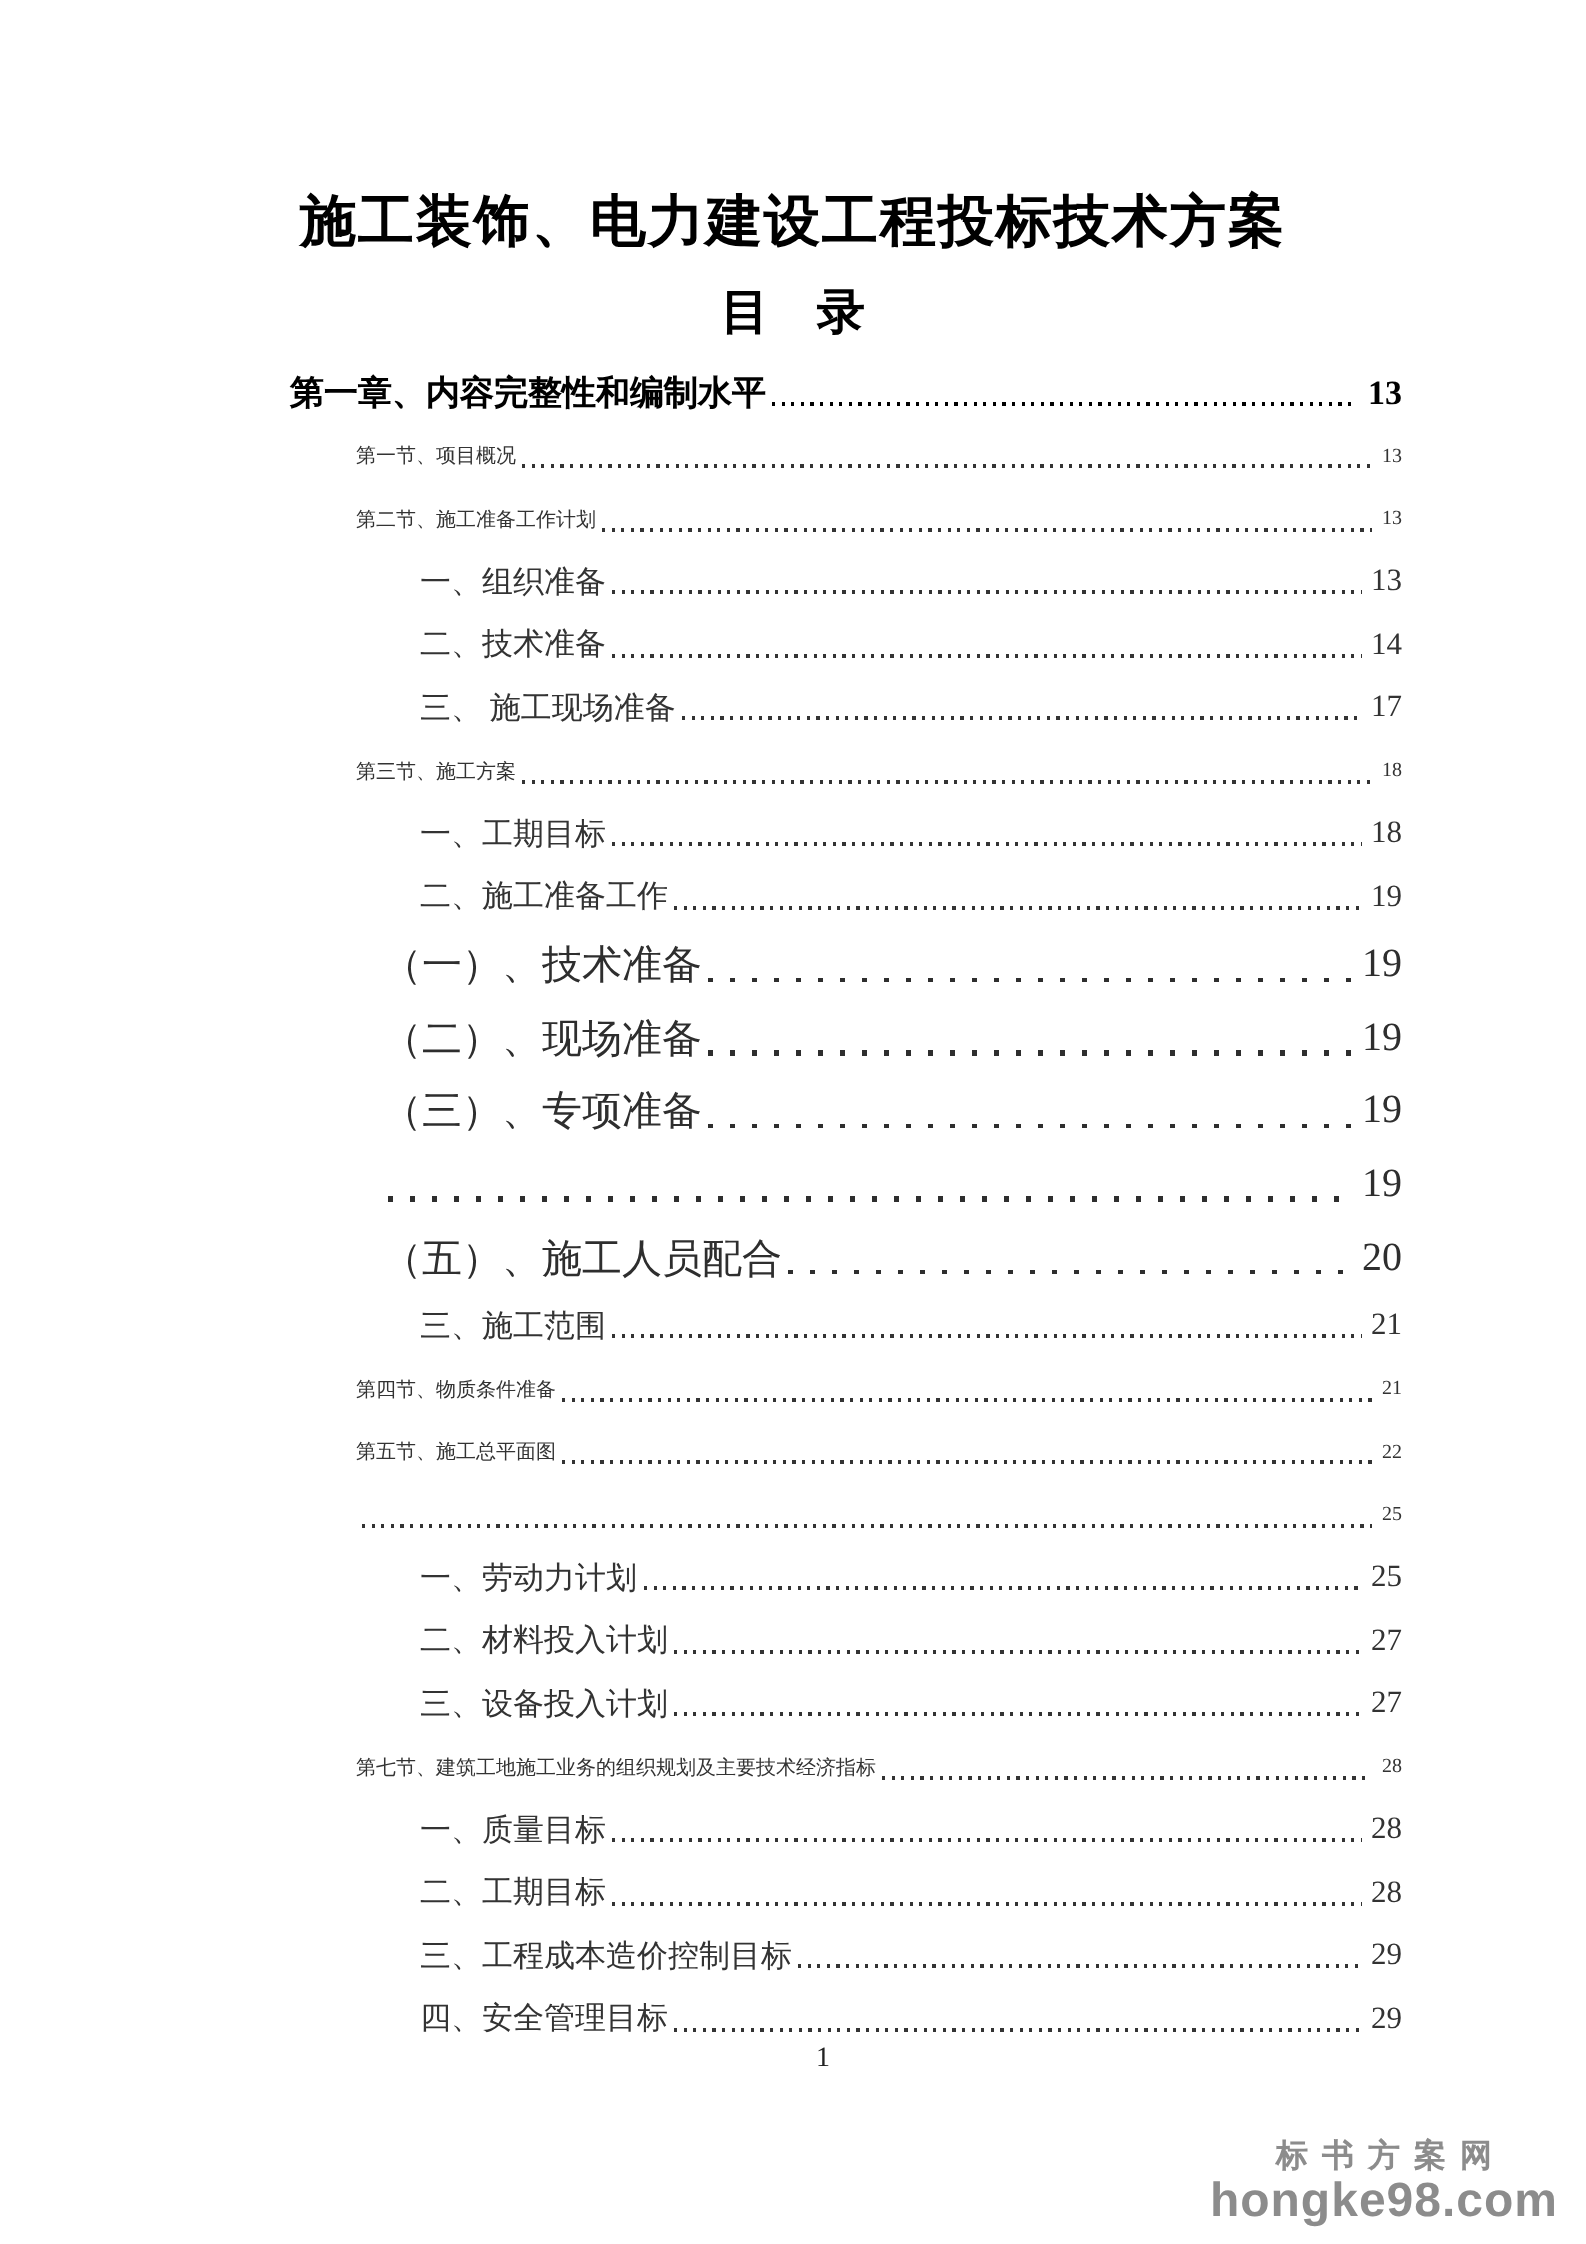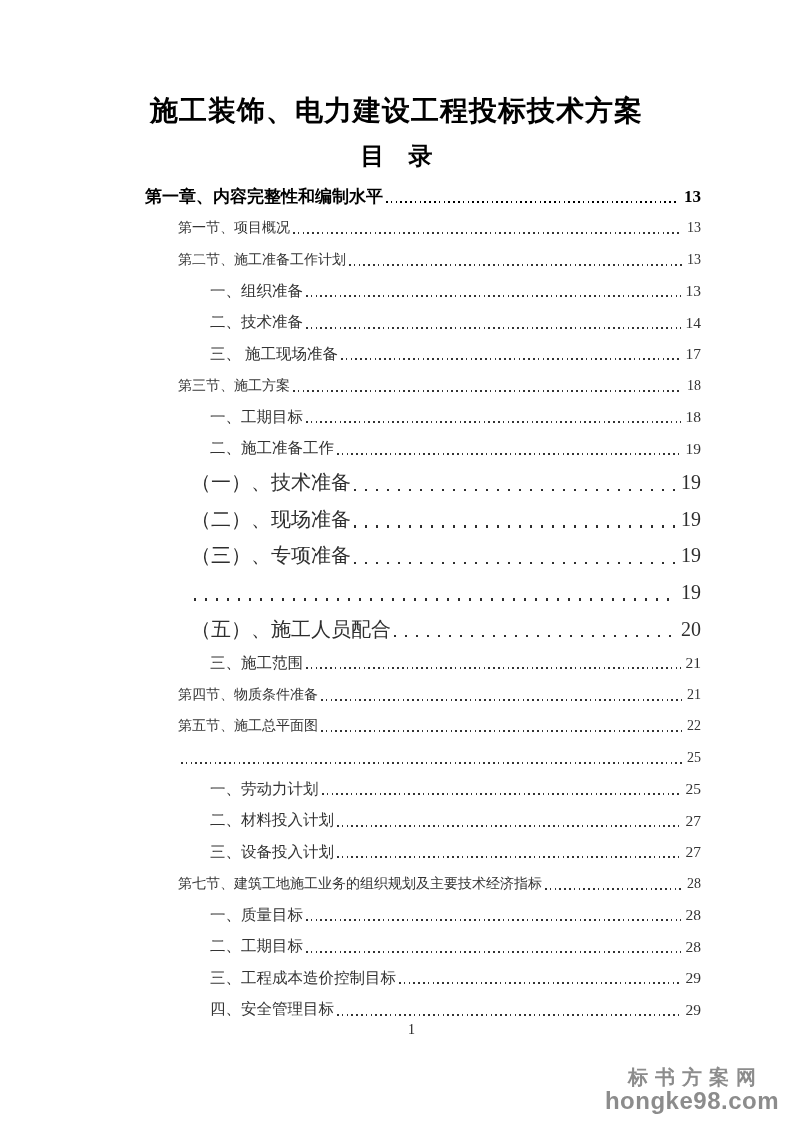--- a/index.html
+++ b/index.html
@@ -49,21 +49,21 @@
     color: #333333;
   }
   .toc-row.level-chapter {
     height: 31.5px;
     font-size: 17px;
     font-weight: 700;
     color: #000000;
   }
   .toc-row.level-section {
     height: 31.5px;
-    font-size: 14px;
+    font-size: 10px;
     padding-left: 33px;
   }
   .toc-row.level-sub {
     height: 31.5px;
     font-size: 15.5px;
     padding-left: 65px;
   }
   .toc-row.level-paren {
     height: 36.6px;
     font-size: 20px;
@@ -104,21 +104,21 @@
     position: absolute;
     right: 14px;
     bottom: 8px;
     text-align: center;
     color: #8c8c8c;
     font-weight: 700;
     font-family: "Liberation Sans", "DejaVu Sans", sans-serif;
     line-height: 1.1;
   }
   .watermark-line1 {
-    font-size: 20px;
+    font-size: 16px;
     letter-spacing: 7px;
     padding-left: 7px; 
     text-align: center;
   }
   .watermark-line2 {
     font-size: 24px;
     letter-spacing: 0.5px;
   }
 </style>
 </head>

